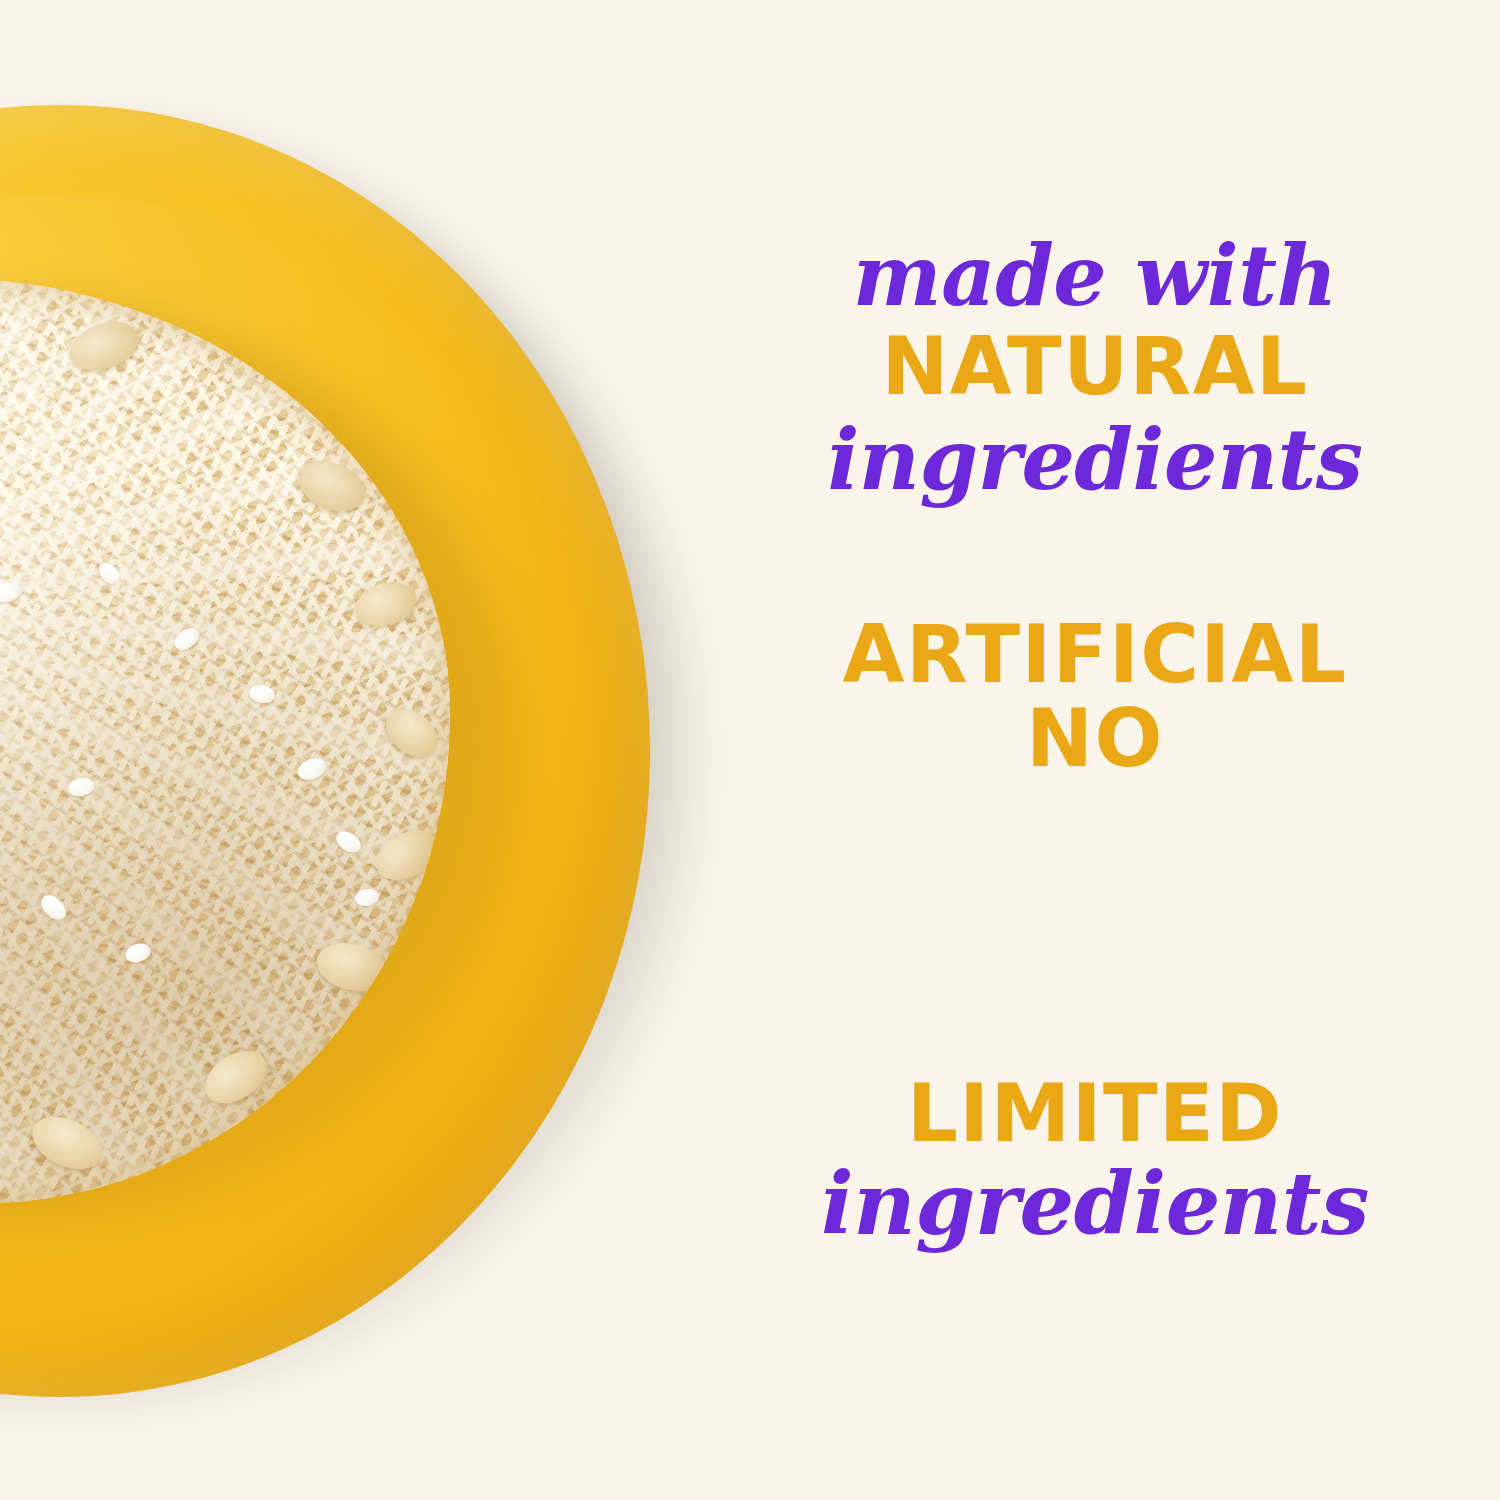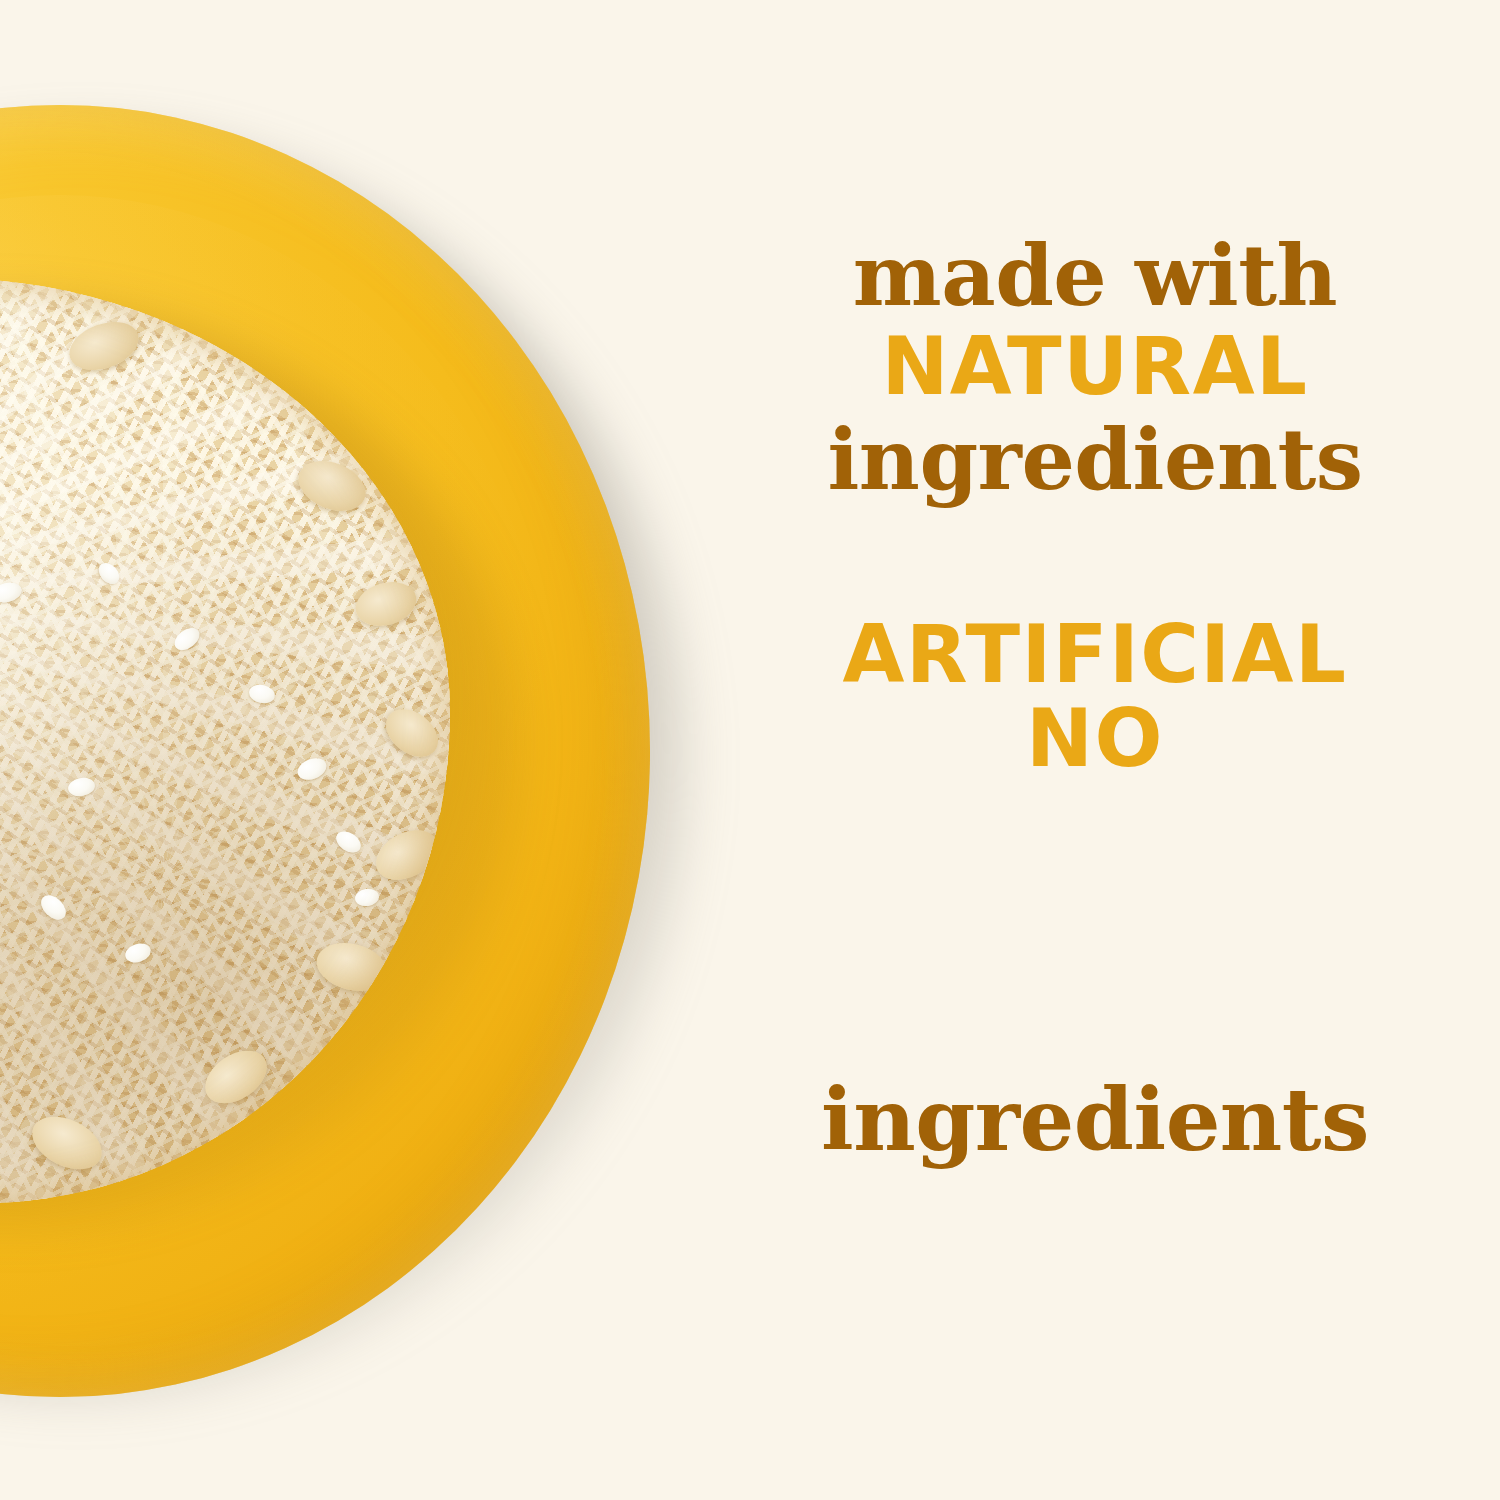--- a/index.html
+++ b/index.html
@@ -110,22 +110,23 @@
     box-shadow:0 2px 5px rgba(150,105,35,.35);
   }
 
   
   #copy{
     position:absolute;left:690px;top:0;width:810px;height:1500px;
   }
   .block{position:absolute;width:100%;text-align:center;}
   .script{
     font-family:"DejaVu Serif", serif;
+    font-style:italic;
     font-weight:700;
-    color:#a16207;
+    color:#6d28d9;
     letter-spacing:-.5px;
   }
   .caps{
     font-family:"DejaVu Sans", sans-serif;
     font-weight:700;
     color:#EAA816;
     letter-spacing:1.5px;
   }
 
   #block-natural{top:233px;}
@@ -198,17 +199,18 @@
       <div class="caps l2">NATURAL</div>
       <div class="script l3">ingredients</div>
     </div>
 
     <div class="block" id="block-artificial">
       <div class="caps l2">ARTIFICIAL</div>
       <div class="caps l1">NO</div>
     </div>
 
     <div class="block" id="block-limited">
+      <div class="caps l1">LIMITED</div>
       <div class="script l2">ingredients</div>
     </div>
 
   </div>
 </div>
 
 </body></html>

